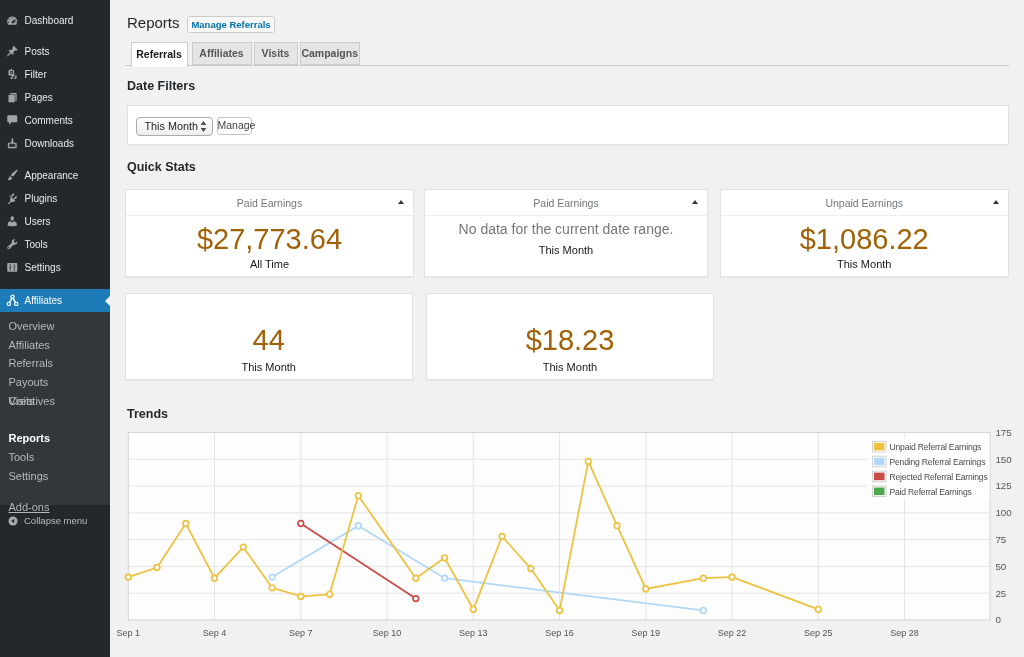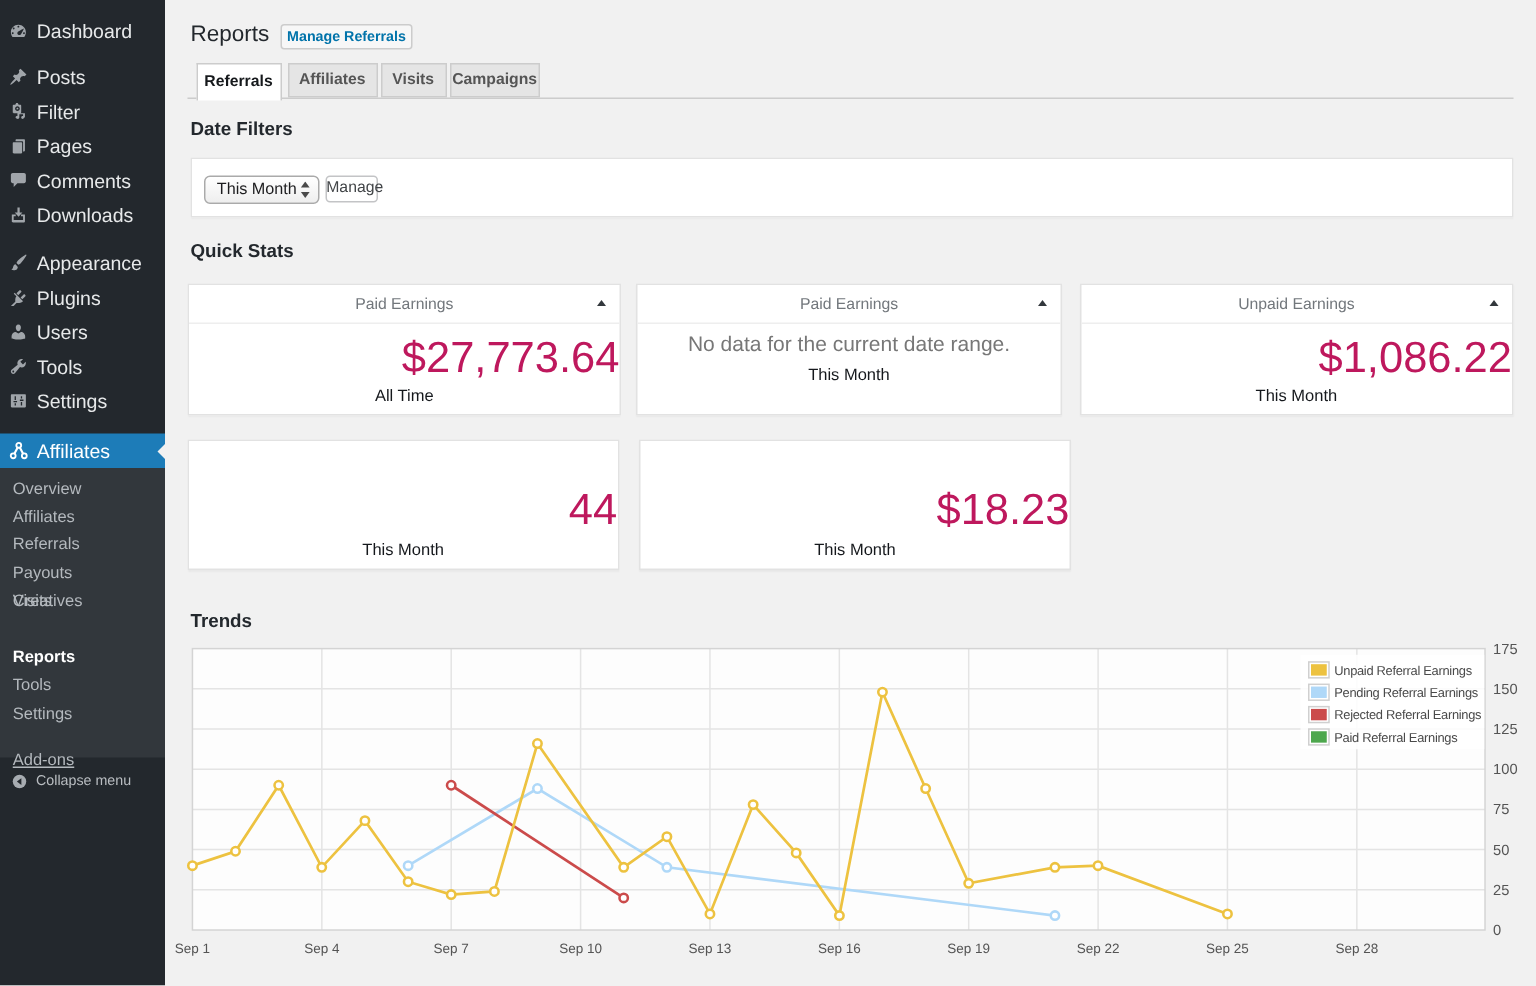--- a/index.html
+++ b/index.html
@@ -1,37 +1,37 @@
 <!DOCTYPE html>
 <html><head><meta charset="utf-8">
 <style>
 *{margin:0;padding:0;box-sizing:border-box}
 html,body{width:1024px;height:657px;overflow:hidden}
 body{background:#f1f1f1;font-family:"Liberation Sans",sans-serif;position:relative}
 .abs{position:absolute}
 
 #side{position:absolute;left:0;top:0;width:110px;height:657px;background:#23282d}
 #submbg{position:absolute;left:0;top:312px;width:110px;height:193px;background:#32373c}
-.mi{position:absolute;left:0;width:110px;height:23px;color:#e7e9ea;font-size:13px;line-height:23px}
+.mi{position:absolute;left:0;width:110px;height:23px;color:#e7e9ea;font-size:10px;line-height:23px}
 .mi svg{position:absolute;left:6px;top:5.2px}
 .mi .t{position:absolute;left:24.5px;top:0}
 #aff{background:#1d7cb8;color:#fff}
 #arrow{position:absolute;left:104.5px;top:295.5px;width:0;height:0;border-top:5.5px solid transparent;border-bottom:5.5px solid transparent;border-right:5.5px solid #f1f1f1}
 .sm{position:absolute;left:8.5px;color:#b4b9be;font-size:11px;line-height:18.7px;white-space:nowrap}
 
 .h2{position:absolute;left:127px;font-weight:bold;font-size:12.5px;color:#23282d}
 
 .tab{position:absolute;top:42px;height:23px;background:#e5e5e5;border:1px solid #ccc;color:#555;font-weight:bold;font-size:10.5px;text-align:center;line-height:21px}
 #tabline{position:absolute;left:125px;top:65px;width:884px;border-bottom:1px solid #ccc}
 #tab1{left:130.5px;width:57px;height:24.5px;background:#fff;color:#16191c;border-bottom:none;z-index:3;line-height:23px}
 
 .panel{position:absolute;background:#fff;border:1px solid #e2e2e2;box-shadow:0 1px 1px rgba(0,0,0,.04)}
 .chead{height:26.5px;border-bottom:1px solid #eee;text-align:center;font-size:10.5px;color:#72777c;line-height:26px;position:relative}
 .chead .tri{position:absolute;right:9.5px;top:10.5px;width:0;height:0;border-left:3px solid transparent;border-right:3px solid transparent;border-bottom:4.5px solid #32373c}
-.num{position:absolute;left:0;width:100%;text-align:right;font-size:29px;color:#be185d}
+.num{position:absolute;left:0;width:100%;text-align:center;font-size:29px;color:#a16207}
 .clab{position:absolute;left:0;width:100%;text-align:center;font-size:11px;font-weight:400;color:#15181c}
 </style></head>
 <body>
 <div id="side"></div>
 <div id="submbg"></div>
 <div id="aff" class="mi" style="top:289px">
     <svg width="13" height="13" viewBox="0 0 20 20">
       <g fill="none" stroke="#ffffff" stroke-width="1.9">
         <circle cx="10" cy="4.4" r="2.5"></circle>
         <circle cx="4.3" cy="15.2" r="2.5"></circle>

